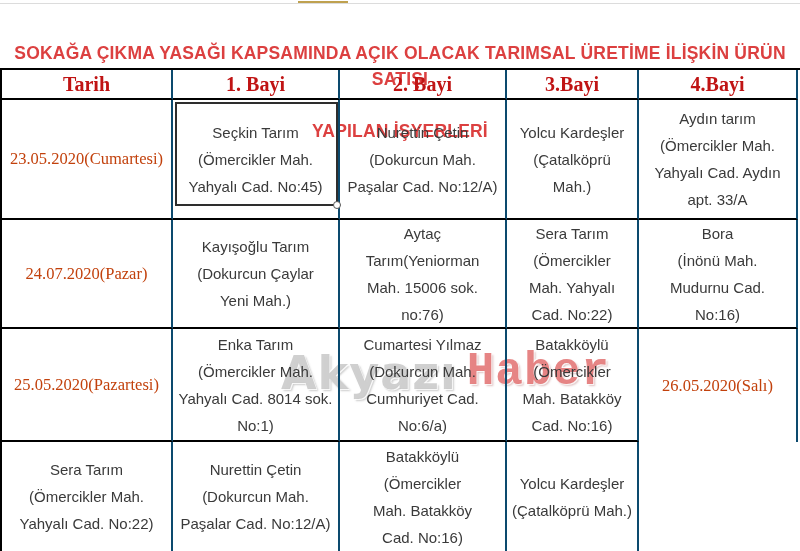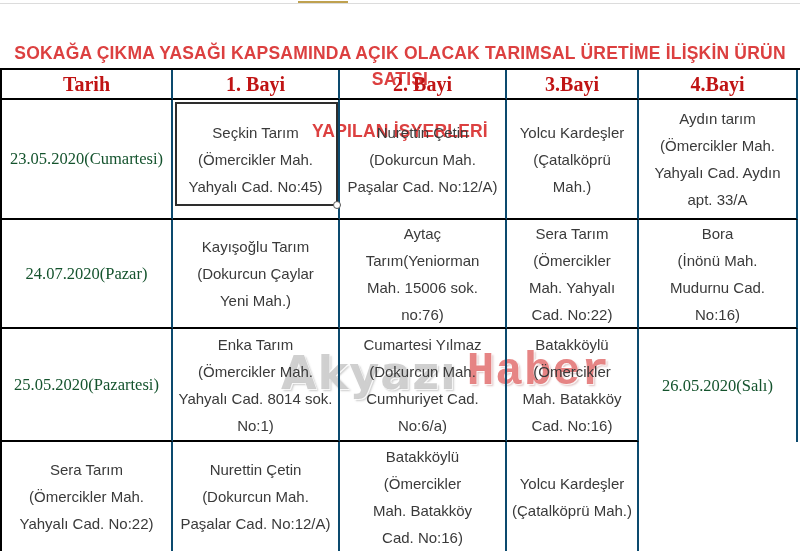--- a/index.html
+++ b/index.html
@@ -29,21 +29,21 @@
        display:grid;box-sizing:border-box;
        grid-template-columns:171px 167px 167px 132px 159px;
        grid-template-rows:30px 120px 109px 113px 109px;
        border-top:2px solid #000;border-left:2px solid #000;
        background:transparent;}
   .cell{box-sizing:border-box;border-right:2px solid #0c4a6e;border-bottom:2px solid #000;
         display:flex;align-items:center;justify-content:center;text-align:center;
         position:relative;background:transparent;}
   .cell.lastrow{border-bottom:none;}
   .hdr{font-family:"Liberation Serif",serif;font-weight:bold;font-size:20px;color:#c01414;}
-  .date{font-family:"Liberation Serif",serif;font-size:16.5px;color:#14532d;}
+  .date{font-family:"Liberation Serif",serif;font-size:16.5px;color:#c2410c;}
   .shop{font-size:15px;color:#3a3a3a;line-height:27px;white-space:pre-line;padding:0 2px;}
 
   
   .selbox{position:absolute;left:2px;top:2px;right:0;bottom:12px;
           border:2px solid #2e2e2e;pointer-events:auto;}
   .selhandle{position:absolute;right:-5px;bottom:-5px;width:8px;height:8px;border-radius:50%;
              background:#fff;border:1.5px solid #555;box-sizing:border-box;}
 </style>
 </head>
 <body>

